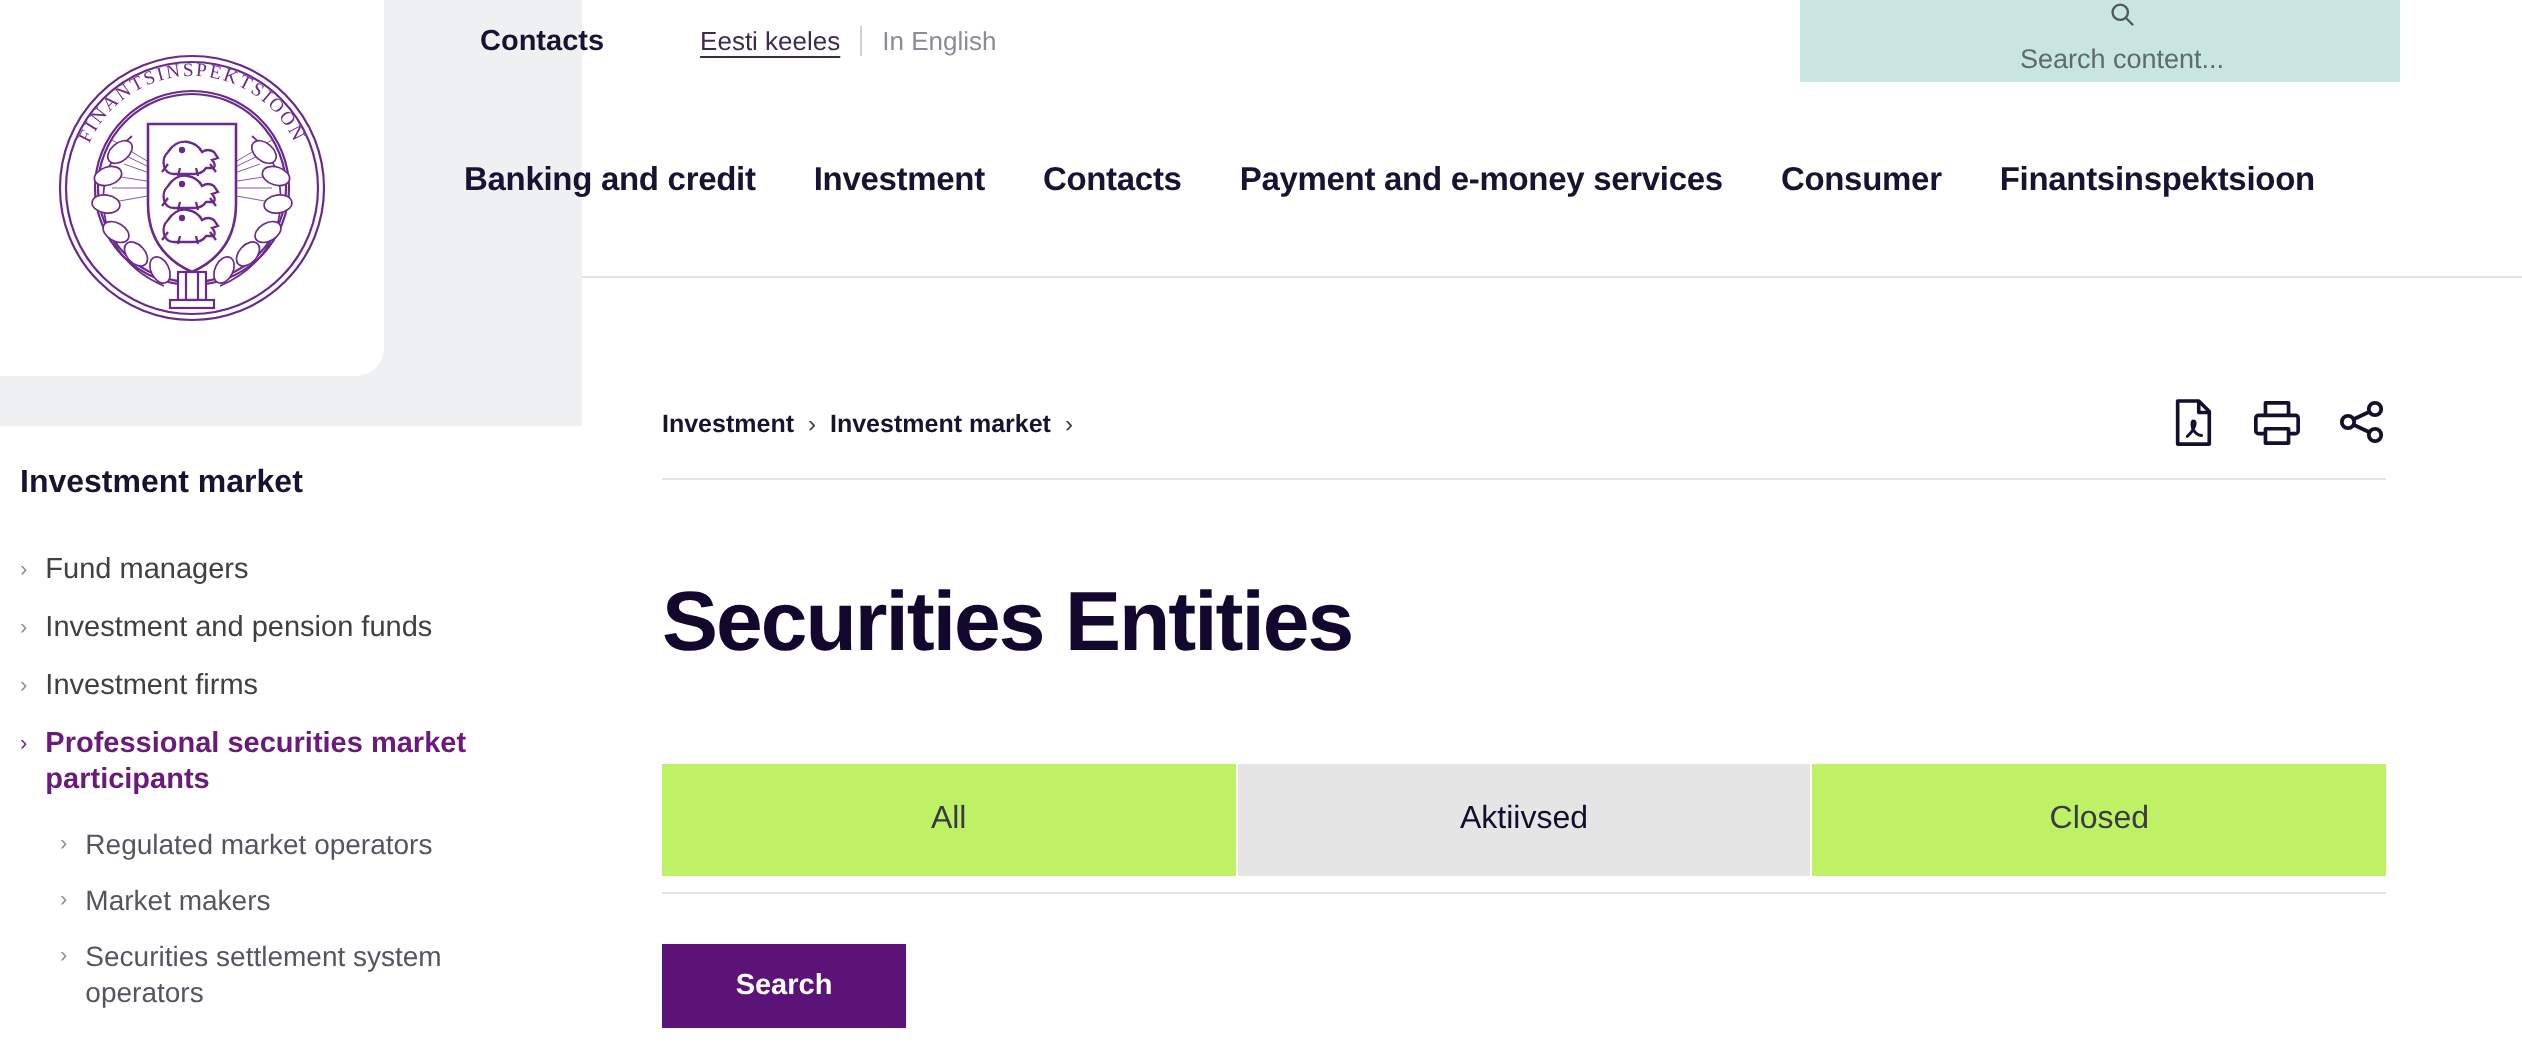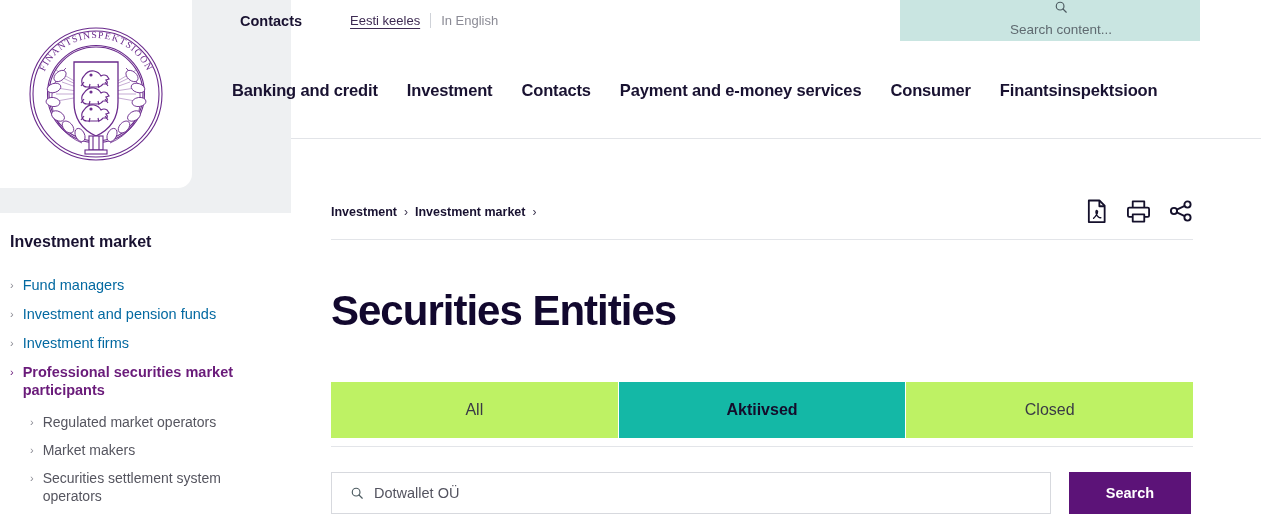--- a/index.html
+++ b/index.html
@@ -169,21 +169,21 @@
     cursor: pointer;
   }
   .side-item .chev {
     color: #8a8a93;
     font-size: 11px;
     line-height: 18px;
     flex: 0 0 auto;
   }
   .side-item .lbl {
     font-size: 14.5px;
-    color: #0369a1;
+    color: #404040;
     line-height: 18px;
   }
   .side-item.active .lbl {
     color: #6a1b7a;
     font-weight: bold;
   }
   .side-item.active .chev { color: #6a1b7a; }
   .side-sub { list-style: none; margin-left: 20px; margin-top: 4px; }
   .side-sub .side-item { padding: 5px 0; }
   .side-sub .side-item .lbl { font-size: 14px; color: #55555f; }
@@ -245,23 +245,23 @@
     display: flex;
     align-items: center;
     justify-content: center;
     font-size: 16px;
     color: #3a3a46;
     background: #bef264;
     cursor: pointer;
   }
   .tab + .tab { border-left: 1px solid #ffffff; }
   .tab.active {
-    background: #14b8a6;
+    background: #e5e5e5;
     color: #140d2b;
-    font-weight: bold;
+    font-weight: normal;
   }
 
   .hr2 {
     height: 1px;
     background: #e3e5e9;
     width: 862px;
     margin-top: 8px;
   }
 
   
@@ -493,24 +493,17 @@
 
     <div class="tabs">
       <div class="tab">All</div>
       <div class="tab active">Aktiivsed</div>
       <div class="tab">Closed</div>
     </div>
 
     <div class="hr2"></div>
 
     <div class="search-row">
-      <div class="search-field">
-        <svg width="14" height="14" viewBox="0 0 24 24">
-          <circle cx="10.5" cy="10.5" r="6.6" fill="none" stroke="#4c5a60" stroke-width="2"></circle>
-          <line x1="15.4" y1="15.4" x2="21" y2="21" stroke="#4c5a60" stroke-width="2" stroke-linecap="round"></line>
-        </svg>
-        <span class="val">Dotwallet OÜ</span>
-      </div>
       <button class="search-btn">Search</button>
     </div>
 
   </main>
 </div>
 
 </body></html>

